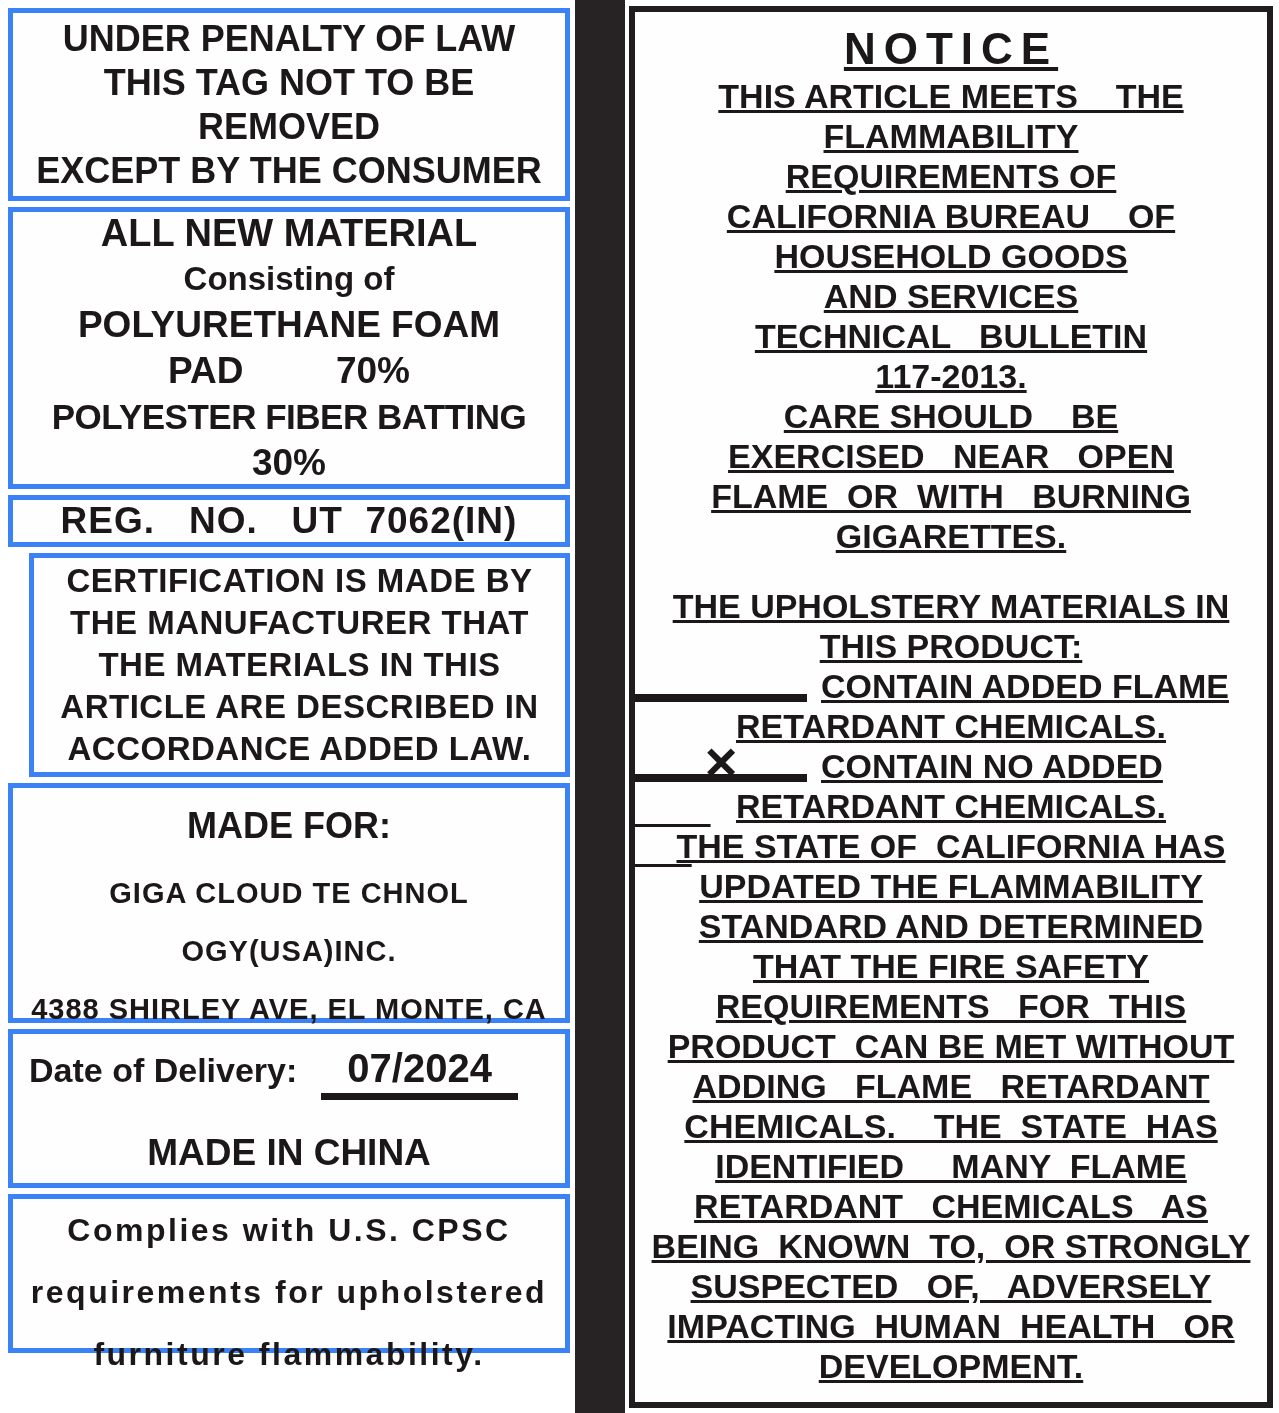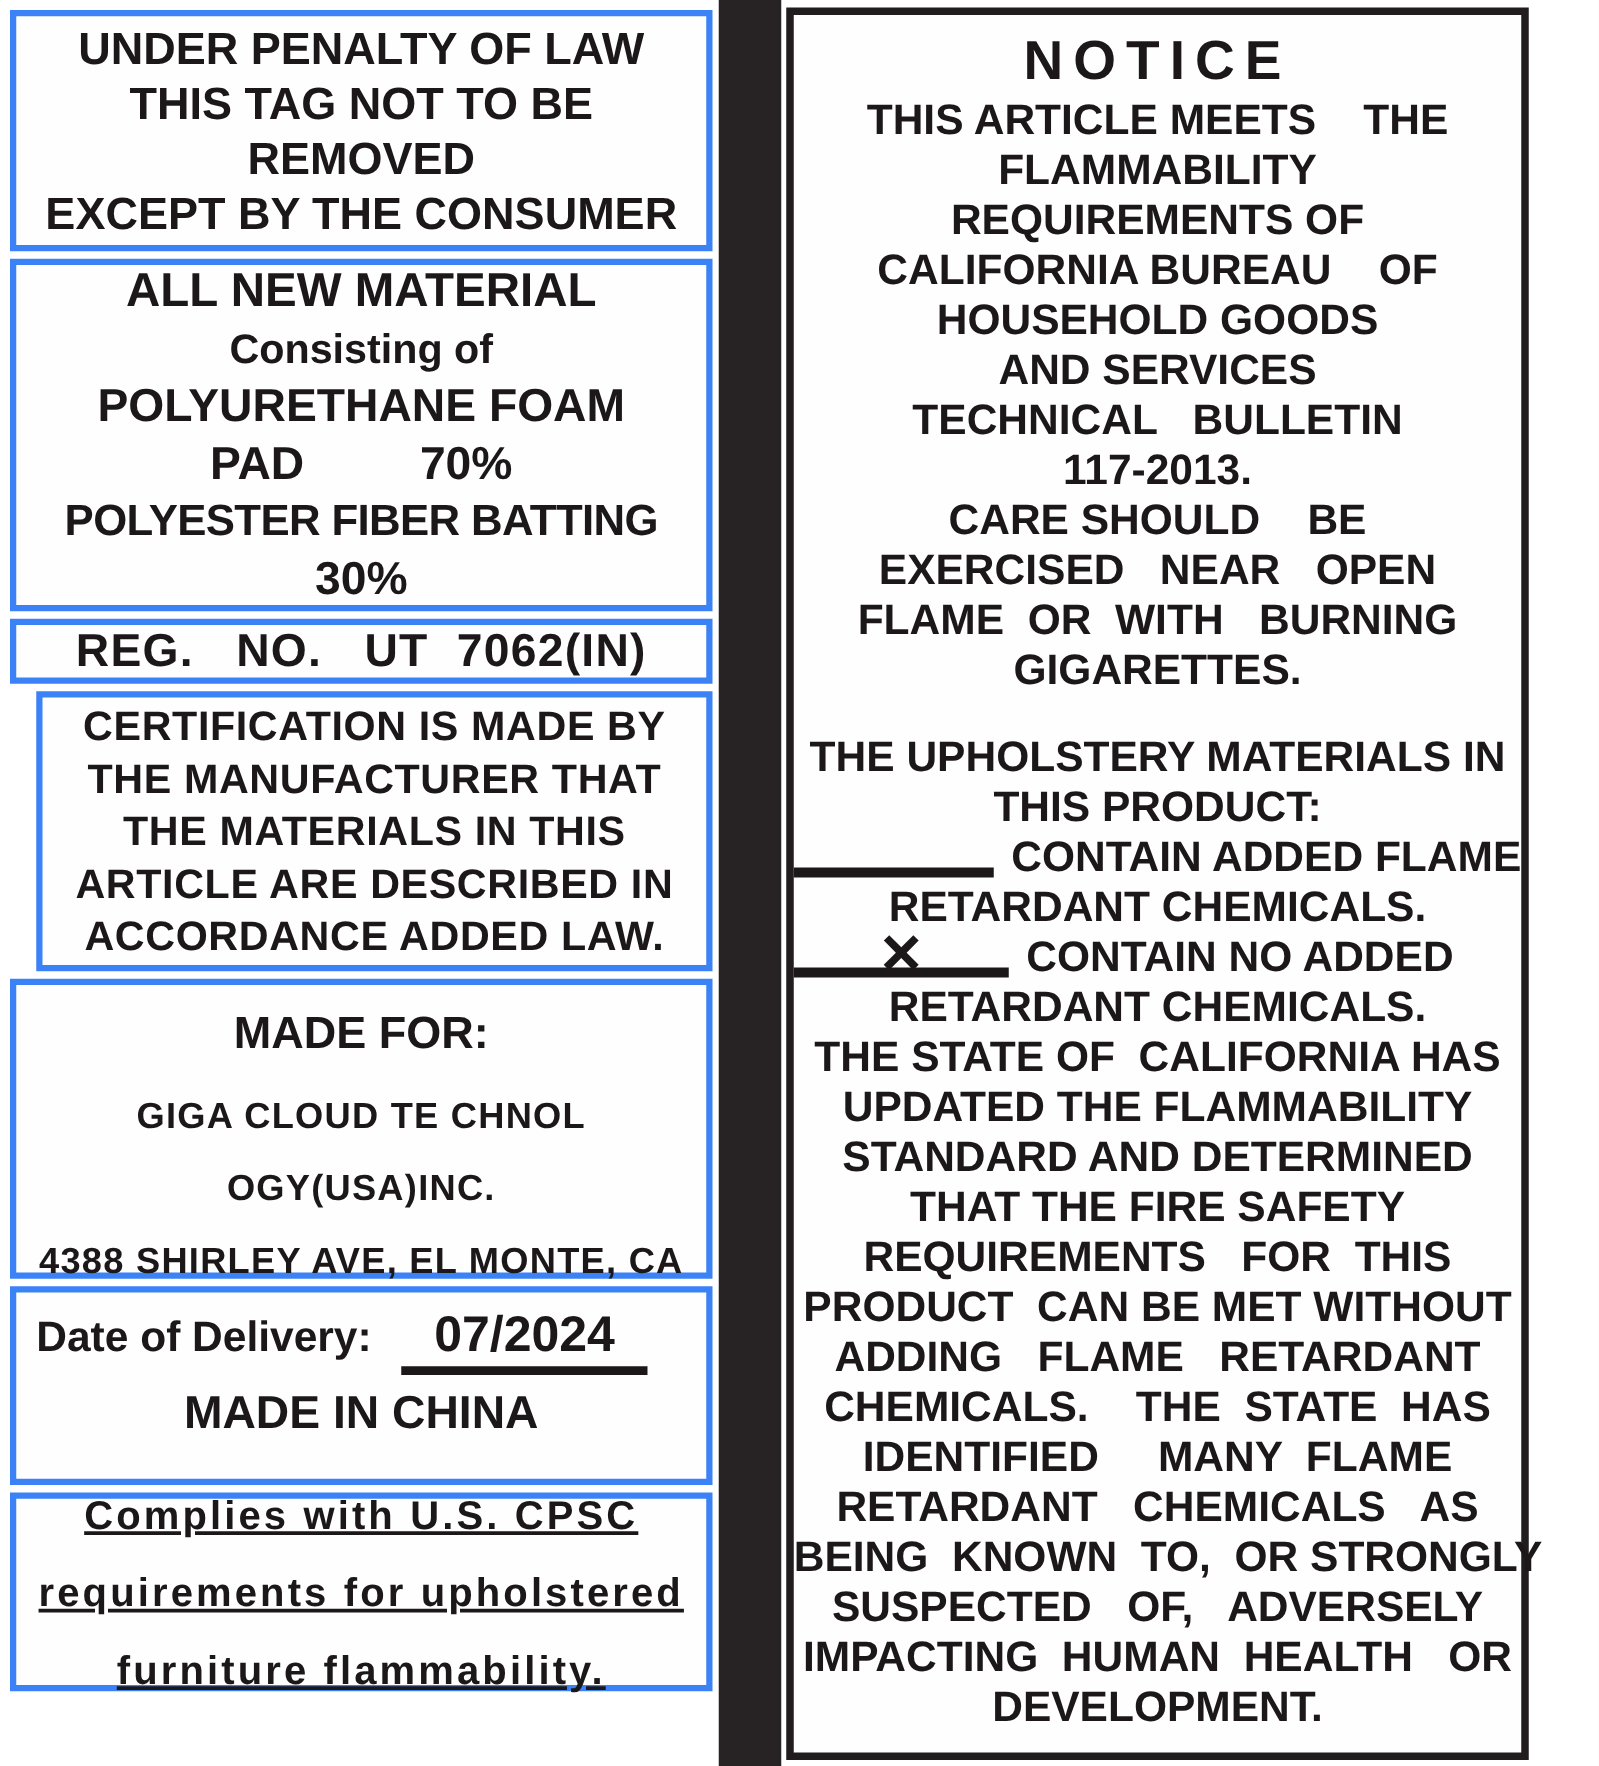--- a/index.html
+++ b/index.html
@@ -35,37 +35,38 @@
   .s-reg .line { font-size:37px; white-space:pre; letter-spacing:1px; }
 
   .s-cert { height:224px; display:flex; flex-direction:column; justify-content:center; text-align:center;margin-left:21px; }
   .s-cert .line { font-size:33px; line-height:42px; letter-spacing:0.5px; }
 
   .s-madefor { height:240px; padding-top:14px; text-align:center; }
   .mf-title { font-size:36px; line-height:48px; margin-bottom:14px; }
   .s-madefor .line { font-size:29px; line-height:58px; letter-spacing:1px; }
   .mf-addr { font-size:27px; }
 
-  .s-delivery { height:159px; display:flex; flex-direction:column; justify-content:space-between; padding:12px 0 32px; }
+  .s-delivery { height:159px; display:flex; flex-direction:column; justify-content:space-between; padding:12px 0 9px; }
   .d-row { padding-left:16px; display:flex; align-items:baseline; }
   .d-label { font-size:34px; }
   .d-date  { font-size:40px; border-bottom:7px solid #1c1819; padding:0 26px 2px; margin-left:24px; }
   .d-origin { text-align:center; font-size:37px; }
 
-  .s-cpsc { height:159px; display:flex; flex-direction:column; justify-content:center; text-align:center;text-decoration:underline; }
+  .s-cpsc { height:159px; display:flex; flex-direction:column; text-align:center; }
   .s-cpsc .line { font-size:32px; line-height:62px; letter-spacing:2.5px; }
 
   
   .divider { position:absolute; left:575px; top:0; width:50px; height:1413px; background:#272324; }
 
   
   .right-col {
-    position:absolute; left:629px; top:6px; width:594px; height:1402px;
+    position:absolute; left:629px; top:6px; width:644px; height:1402px;
     border:6px solid #211d1e; background:#fefefe;
     padding-top:10px;
+    text-decoration:underline;
   }
   .n-title { text-align:center; font-size:44px; line-height:54px; letter-spacing:8px; }
   .n-line  { text-align:center; font-size:34px; line-height:40px; white-space:pre; }
   .n-gap   { height:30px; }
   .check-row { display:flex; align-items:flex-end; font-size:34px; line-height:40px; white-space:pre; }
   .blank-line {
     width:172px; height:32px;
     border-bottom:8px solid #1c1819;
     margin:0 14px 4px 0;
     position:relative;

